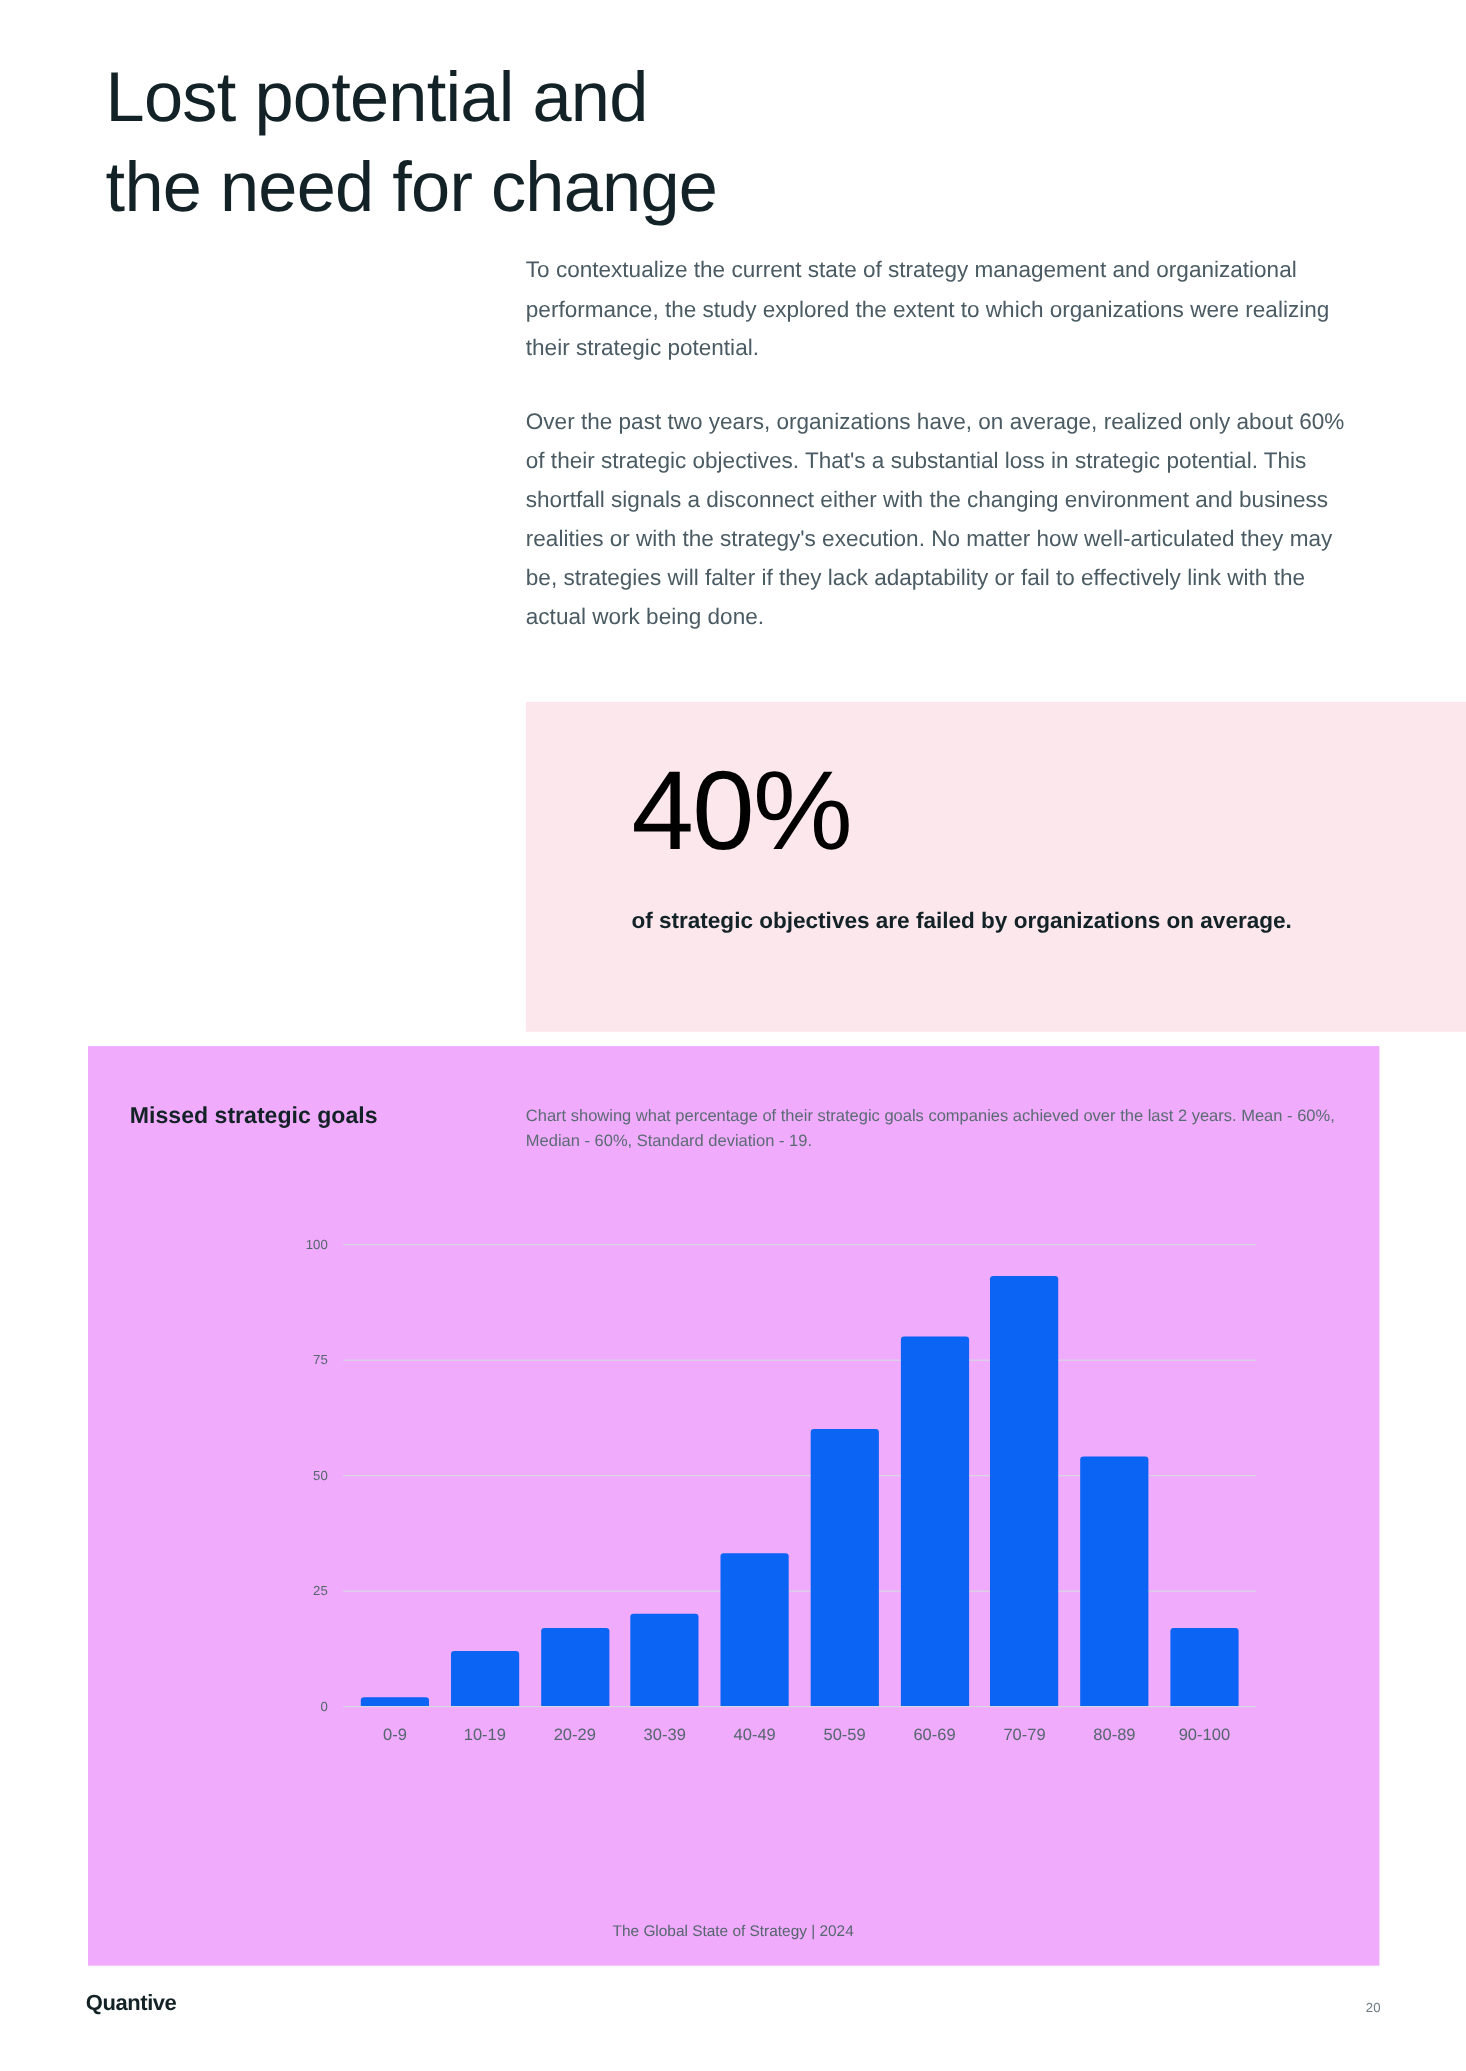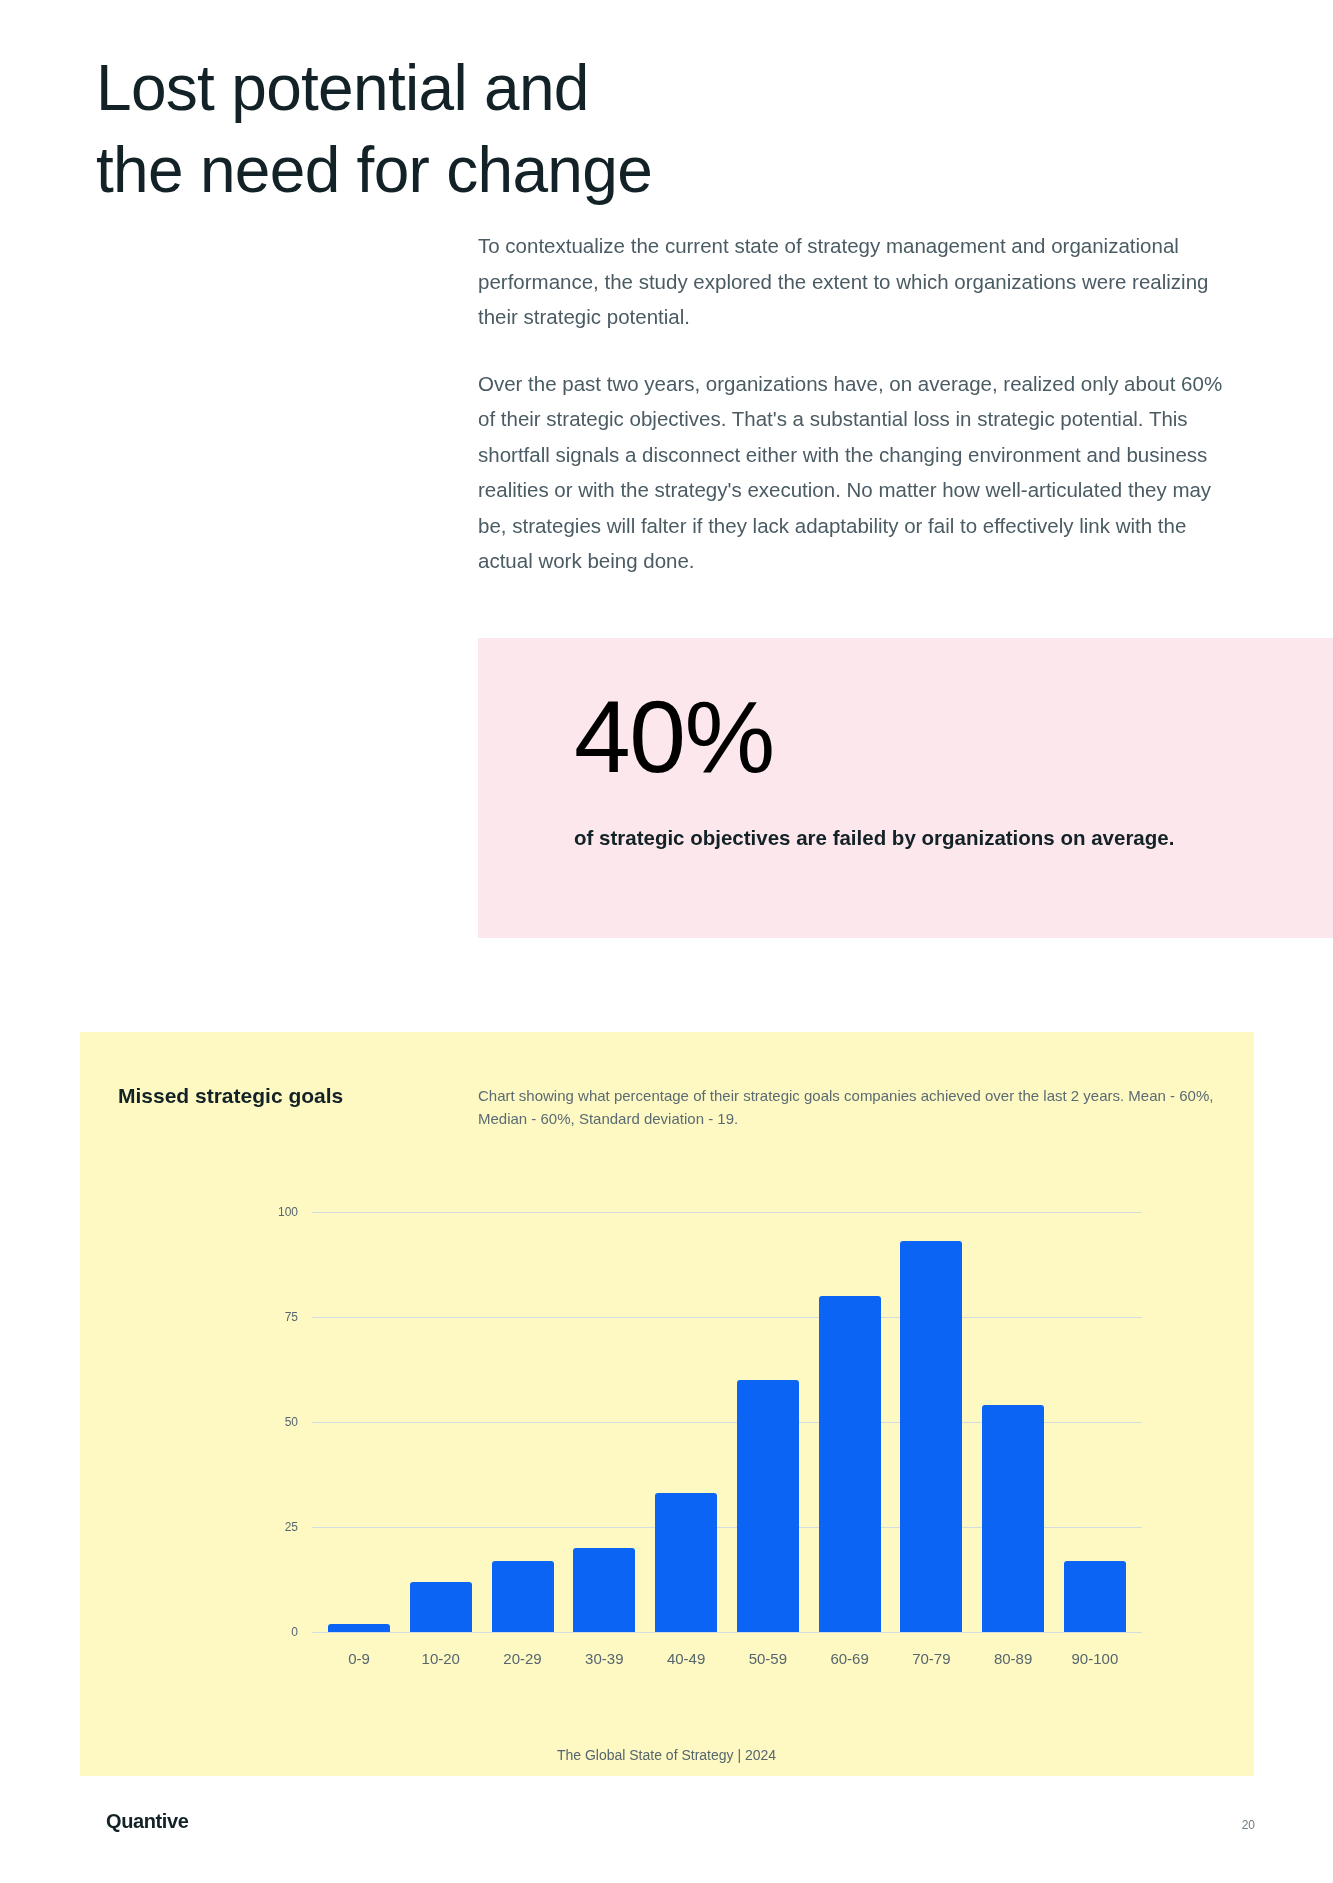--- a/index.html
+++ b/index.html
@@ -74,24 +74,24 @@
     font-size: 20.5px;
     line-height: 32px;
     font-weight: bold;
     color: #132226;
   }
 
   
   .chart-card {
     position: absolute;
     left: 80px;
-    top: 1032px;
+    top: 951px;
     width: 1174px;
-    height: 744px;
-    background: #fef9c3;
+    height: 836px;
+    background: #f0abfc;
   }
   .chart-head {
     position: absolute;
     left: 38px;
     top: 50px;
     width: 1100px;
     display: flex;
     align-items: flex-start;
   }
   .chart-title {
@@ -177,21 +177,20 @@
 
   
   .footer-logo {
     position: absolute;
     left: 78px;
     top: 1810px;
     font-size: 20px;
     font-weight: bold;
     color: #132226;
     letter-spacing: -0.4px;
-    margin-left: 28px;
   }
   .footer-center {
     position: absolute;
     left: 0;
     top: 1747px;
     width: 1333px;
     text-align: center;
     font-size: 14px;
     color: #55666e;
   }
@@ -274,21 +273,21 @@
           </div>
           <div class="bar-col">
             <div class="bar" style="height: 226.8px; background: rgb(11, 100, 244);"></div>
           </div>
           <div class="bar-col">
             <div class="bar" style="height: 71.4px; background: rgb(11, 100, 244);"></div>
           </div>
         </div>
       <div class="x-axis" id="xaxis">
           <div class="x-label">0-9</div>
-          <div class="x-label">10-20</div>
+          <div class="x-label">10-19</div>
           <div class="x-label">20-29</div>
           <div class="x-label">30-39</div>
           <div class="x-label">40-49</div>
           <div class="x-label">50-59</div>
           <div class="x-label">60-69</div>
           <div class="x-label">70-79</div>
           <div class="x-label">80-89</div>
           <div class="x-label">90-100</div>
         </div>
     </div>

